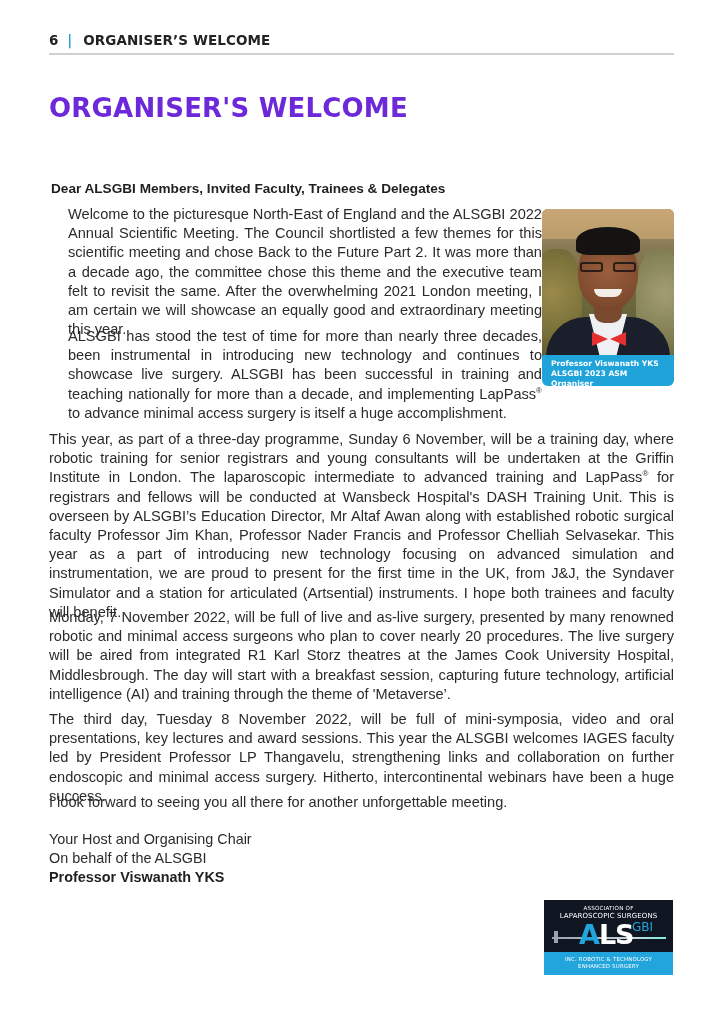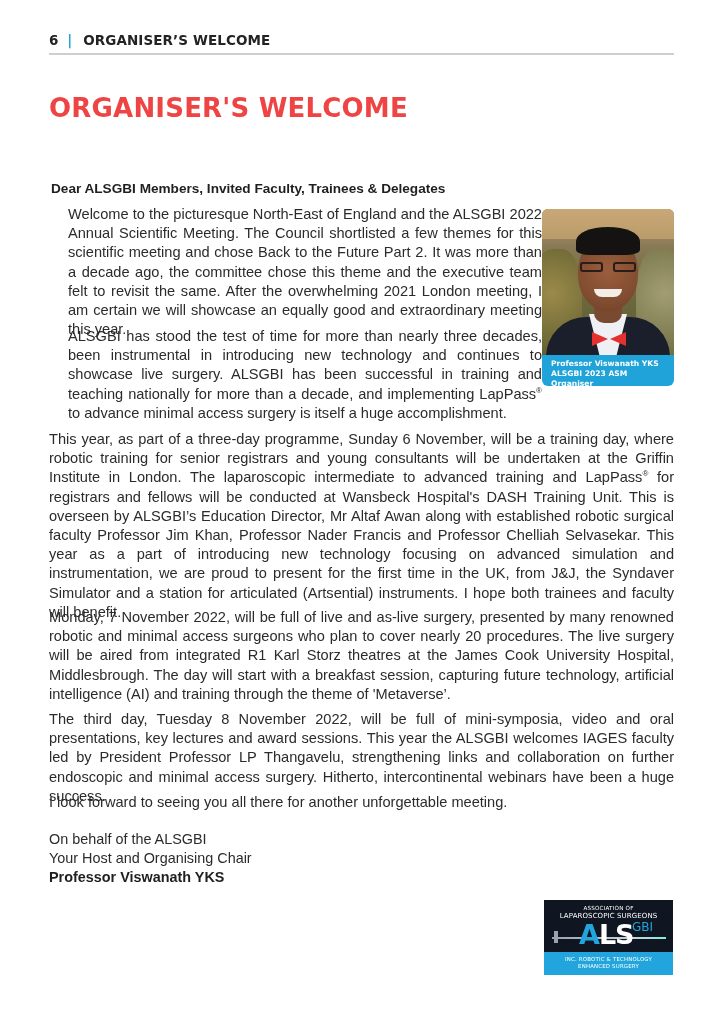--- a/index.html
+++ b/index.html
@@ -8,21 +8,21 @@
 
     .running-head { position: absolute; left: 49px; top: 32px; width: 625px;
       font-family: "DejaVu Sans", sans-serif; font-weight: bold; font-size: 13.5px;
       color: #232323; letter-spacing: 0.1px; }
     .running-head .pg { margin-right: 4px; }
     .running-head .bar { color: #1fa3d8; margin-right: 6px; font-weight: bold; }
     .head-rule { position: absolute; left: 49px; top: 53px; width: 625px; height: 2px; background: #cfcfcf; }
 
     .page-title { position: absolute; left: 49px; top: 93px; margin: 0;
       font-family: "DejaVu Sans", sans-serif; font-weight: bold; font-size: 26px;
-      color: #ef4444; letter-spacing: 0.2px; text-align: center; }
+      color: #6d28d9; letter-spacing: 0.2px; text-align: center; }
 
     .salutation { position: absolute; left: 49px; top: 179px; margin: 2px;
       font-family: "Liberation Sans", sans-serif; font-weight: bold; font-size: 13.6px; color: #1f1f1f; }
 
     .body-text { font-family: "Liberation Sans", sans-serif; font-size: 14.6px; line-height: 19.2px;
       color: #2b2b2b; margin: 0; text-align: justify; }
     .para-narrow { position: absolute; left: 49px; width: 474px; margin-left: 19px; }
     .para-wide { position: absolute; left: 49px; width: 625px; }
     sup { font-size: 8px; line-height: 0; vertical-align: 6px; }
 
@@ -111,22 +111,22 @@
     <div class="smile"></div>
     <div class="bowtie"></div>
   </div>
   <div class="caption">
     <div>Professor Viswanath YKS</div>
     <div>ALSGBI 2023 ASM Organiser</div>
   </div>
 </div>
 
 <div class="signoff">
+  <div>Your Host and Organising Chair</div>
   <div>On behalf of the ALSGBI</div>
-  <div>Your Host and Organising Chair</div>
   <div class="sig-name">Professor Viswanath YKS</div>
 </div>
 
 <div class="logo">
   <div class="top"></div>
   <div class="bottom"></div>
   <div class="l1">ASSOCIATION OF</div>
   <div class="l2">LAPAROSCOPIC SURGEONS</div>
   <div class="instrument-handle"></div>
   <div class="instrument"></div>

